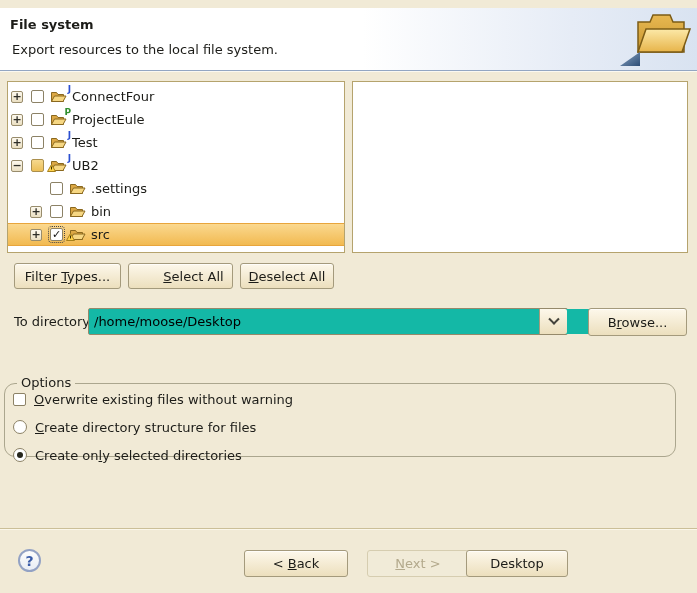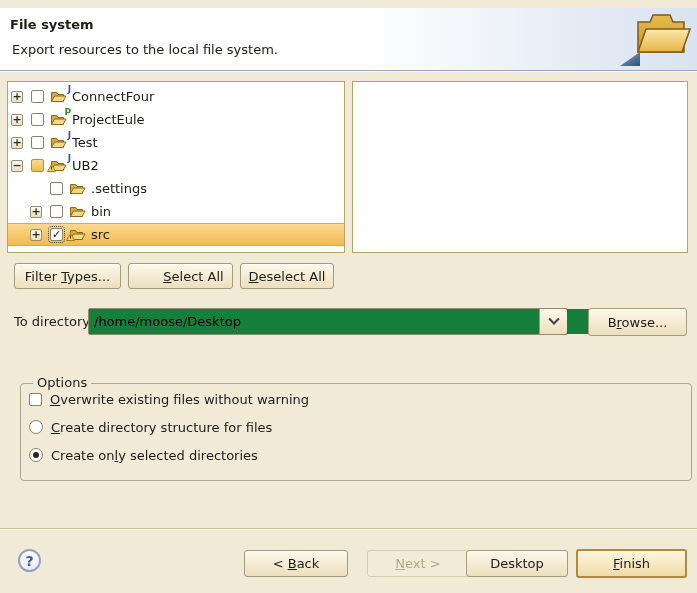--- a/index.html
+++ b/index.html
@@ -50,31 +50,31 @@
 
   #btn-filter { left:14px;  top:263px; width:107px; }
   #btn-selall { left:128px; top:263px; width:105px;padding-left:26px; }
   #btn-desall { left:240px; top:263px; width:94px;  }
 
   
   #dir-label { position:absolute; left:14px; top:308px; height:27px; line-height:27px; }
   .combo { position:absolute; left:88px; top:308px; width:480px; height:27px; background:#fff;
     border:1px solid #95896a; border-radius:2px; }
   .combo input { position:absolute; left:0; top:0; width:544px; height:25px; border:none; outline:none;
-    padding-left:5px; font:13px "DejaVu Sans","Liberation Sans",sans-serif; color:#000; background:#15803d; }
+    padding-left:5px; font:13px "DejaVu Sans","Liberation Sans",sans-serif; color:#000; background:#14b8a6; }
   .combo-drop { position:absolute; right:0; top:0; width:28px; height:25px; border:none;
     border-left:1px solid #a49a7c; border-radius:0 2px 2px 0;
     background:linear-gradient(#fdf8eb,#ecdfbd); }
   .chev { display:inline-block; width:8px; height:8px; border-left:2px solid #43433b; border-bottom:2px solid #43433b;
     transform:rotate(-45deg) translate(2px,-2px); }
   #btn-browse { left:588px; top:308px; width:99px; height:28px; }
 
   
-  .groupbox { position:absolute; left:20px; top:383px; width:672px; height:98px;
-    border:1px solid #aba68e; border-radius:4px; }
+  .groupbox { position:absolute; left:4px; top:383px; width:672px; height:74px;
+    border:1px solid #aba68e; border-radius:11px; }
   .legend { position:absolute; left:12px; top:-9px; background:#f1ead6; padding:0 4px; }
   .opt-row { position:absolute; left:8px; display:flex; align-items:center; gap:8px; height:16px; }
   .opt-row .key { text-decoration:underline; }
   .checkbox { width:13px; height:13px; border:1px solid #8c8266; border-radius:2px; background:#fff; flex:none; }
   .radio { position:relative; width:14px; height:14px; border:1px solid #8c8266; border-radius:50%;
     background:#fff; flex:none; }
   .radio.checked:after { content:""; position:absolute; left:3px; top:3px; width:6px; height:6px;
     border-radius:50%; background:#26261c; }
 
   
@@ -230,14 +230,13 @@
 
   <div class="separator"></div>
   <div class="help">
     <span>?</span>
   </div>
   <button class="btn" id="btn-back"><span>&lt; </span><span class="key">B</span><span>ack</span></button>
   <button class="btn disabled" id="btn-next"><span class="key">N</span><span>ext &gt;</span></button>
   <button class="btn" id="btn-cancel">
     <span>Desktop</span>
   </button>
-  <button class="btn default" id="btn-finish"><span class="key">F</span><span>inish</span></button>
 </div>
 
 </body></html>

